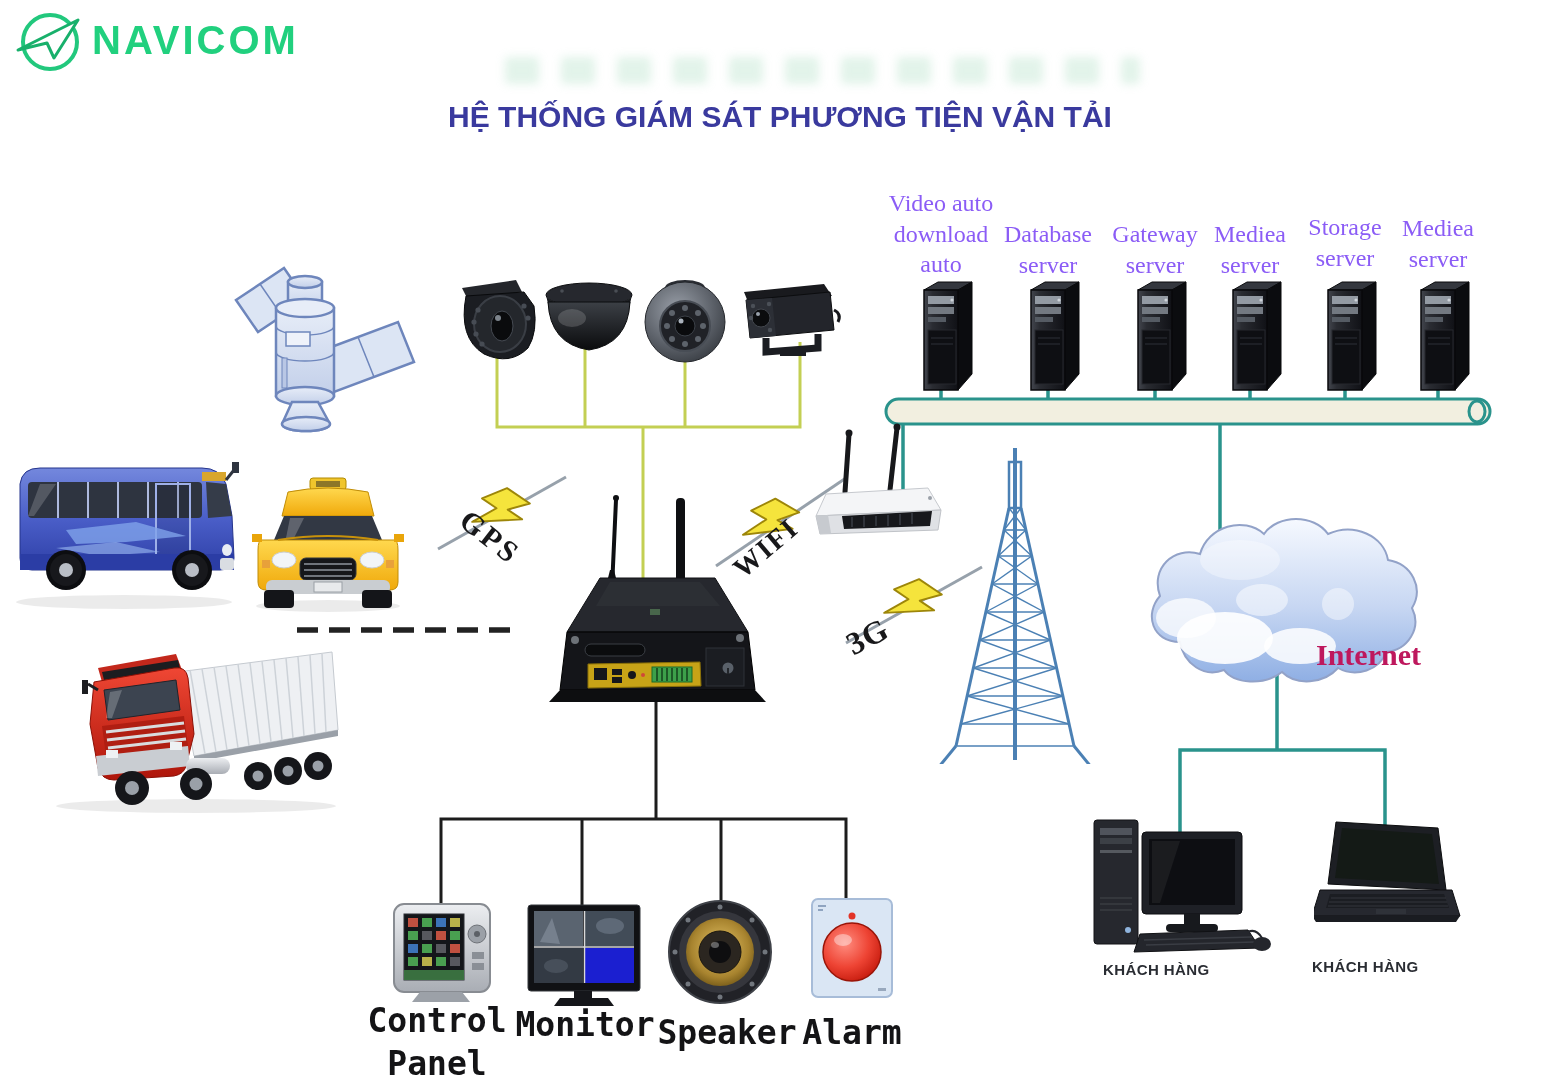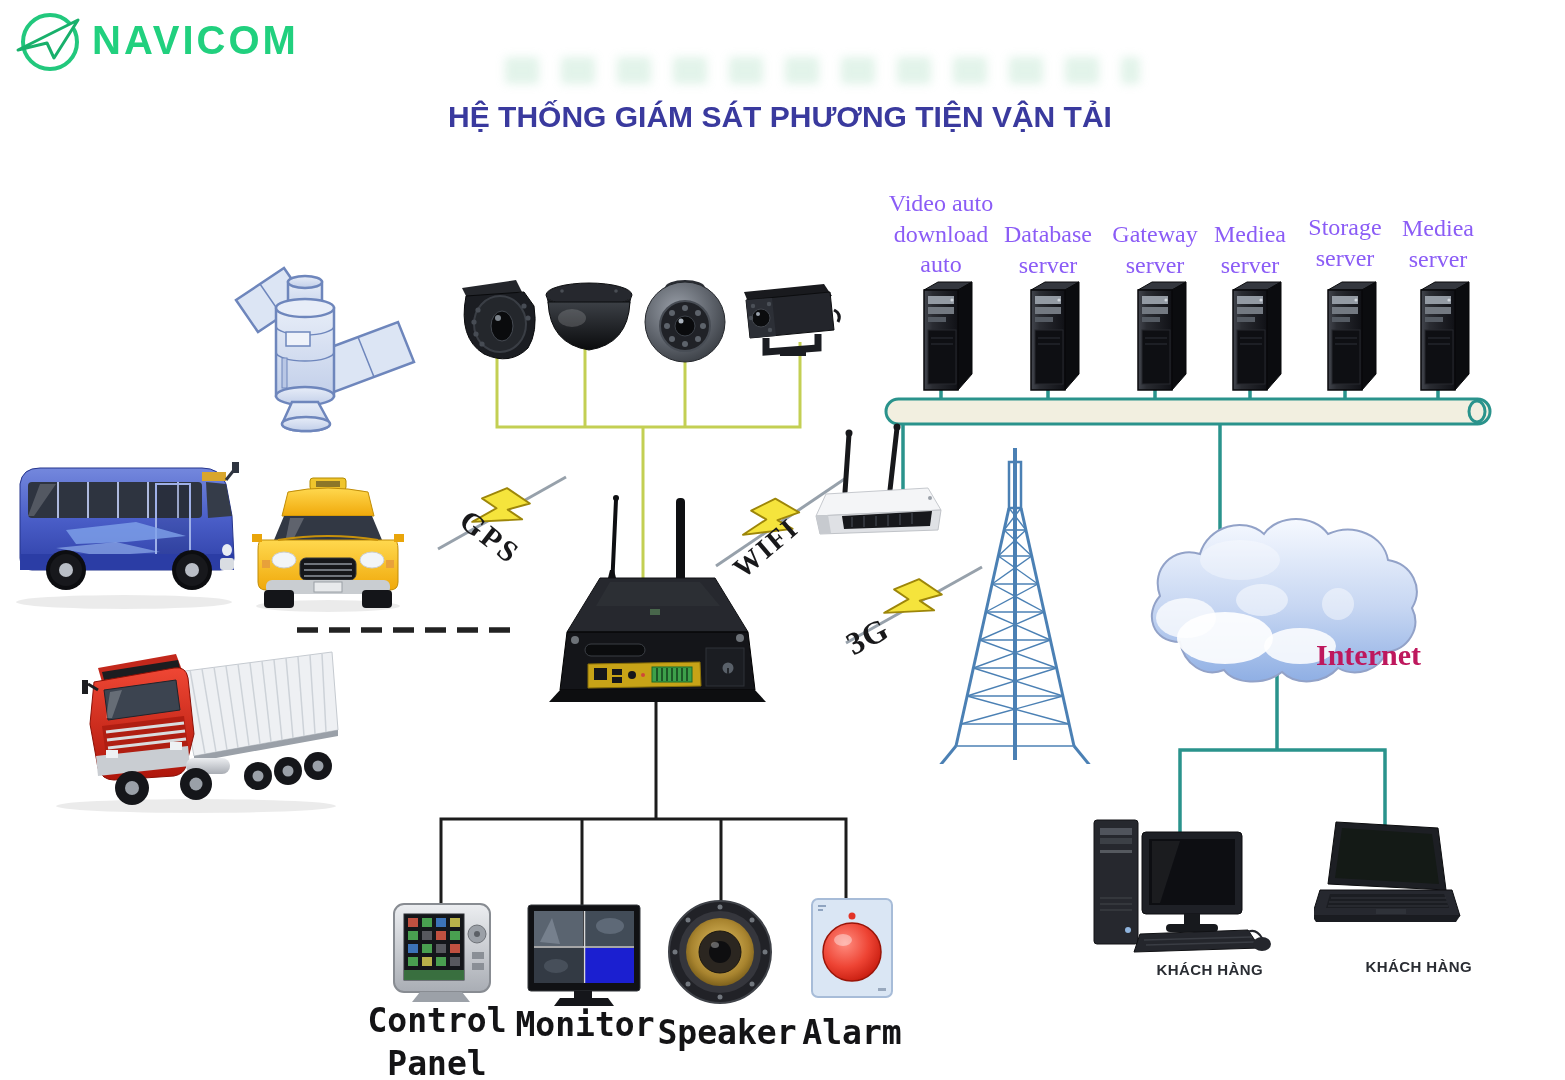--- a/index.html
+++ b/index.html
@@ -16,21 +16,21 @@
     color:#3a3a9e;letter-spacing:0}
   .srv-label{width:136px;text-align:center;font-family:"Liberation Serif",serif;font-weight:normal;
     font-size:24px;line-height:1.28;color:#8b5cf6}
   .srv-label span{display:block}
   .rot-label{font-family:"Liberation Serif",serif;font-weight:600;color:#18181a;transform-origin:0 0;white-space:nowrap}
   #gps-label{left:474px;top:503px;font-size:30px;letter-spacing:3px;transform:rotate(38deg)}
   #wifi-label{left:727px;top:560px;font-size:28px;letter-spacing:2px;transform:rotate(-40deg)}
   #threeg-label{left:840px;top:630px;font-size:32px;letter-spacing:1px;transform:rotate(-27deg)}
   .internet-label{left:1316px;top:638px;font-family:"Liberation Serif",serif;font-size:30px;
     font-weight:600;color:#be185d}
-  .client-label{width:160px;text-align:right;font-size:15px;font-weight:bold;color:#2a2d33;letter-spacing:.4px}
+  .client-label{width:160px;text-align:left;font-size:15px;font-weight:bold;color:#2a2d33;letter-spacing:.4px}
   .dev-label{text-align:center;font-family:"DejaVu Sans Mono",monospace;font-weight:bold;font-size:33px;
     color:#141416;line-height:1.3}
   .dev-label span{display:block}
 </style>
 </head>
 <body>
 
 <div class="stage">
 
   <svg width="0" height="0" style="position:absolute" aria-hidden="true">

